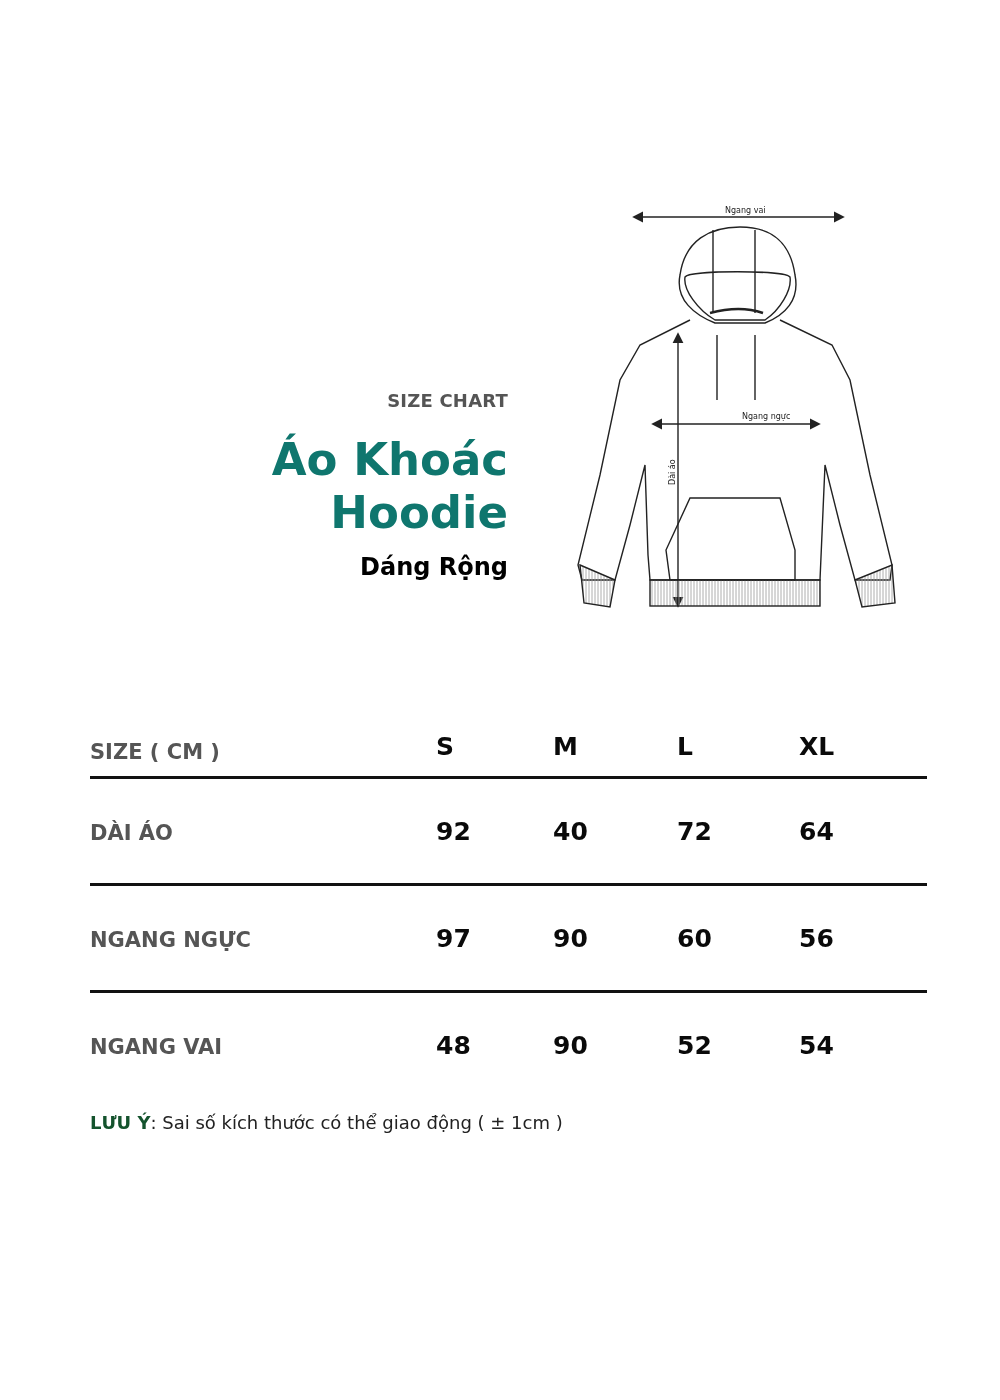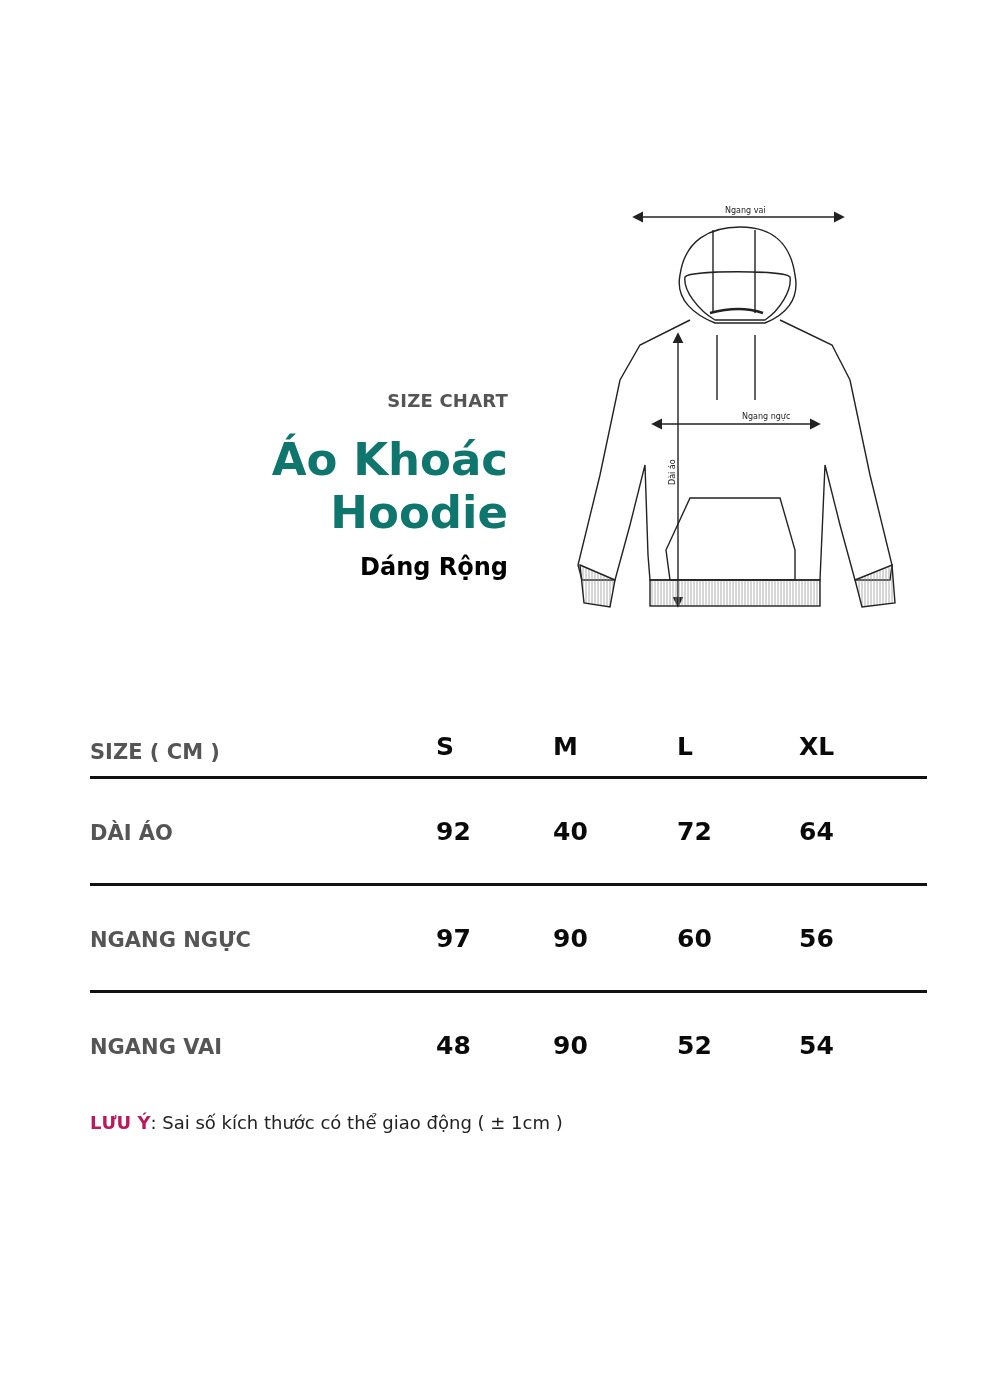--- a/index.html
+++ b/index.html
@@ -16,21 +16,21 @@
   .row.header { height: 56px; }
   .row.last { border-bottom: none; }
   .row .label { position: absolute; left: 0; font-size: 21px; font-weight: bold; color: #555; }
   .row .cell { position: absolute; font-size: 25px; font-weight: bold; color: #0a0a0a; }
   .row.header .label { top: 20px; }
   .row.header .cell { top: 12px; }
   .row .label { top: 42px; }
   .row .cell { top: 38px; }
   .c0 { left: 346px; } .c1 { left: 463px; } .c2 { left: 587px; } .c3 { left: 709px; }
   .note { position: absolute; left: 90px; top: 1112px; font-size: 18px; color: #222; }
-  .note b { color: #be185d; }
+  .note b { color: #14532d; }
 </style>
 </head>
 <body>
 
 <div class="title-block">
   <div class="eyebrow">SIZE CHART</div>
   <div class="title">Áo Khoác Hoodie</div>
   <div class="subtitle">Dáng Rộng</div>
 </div>
 

